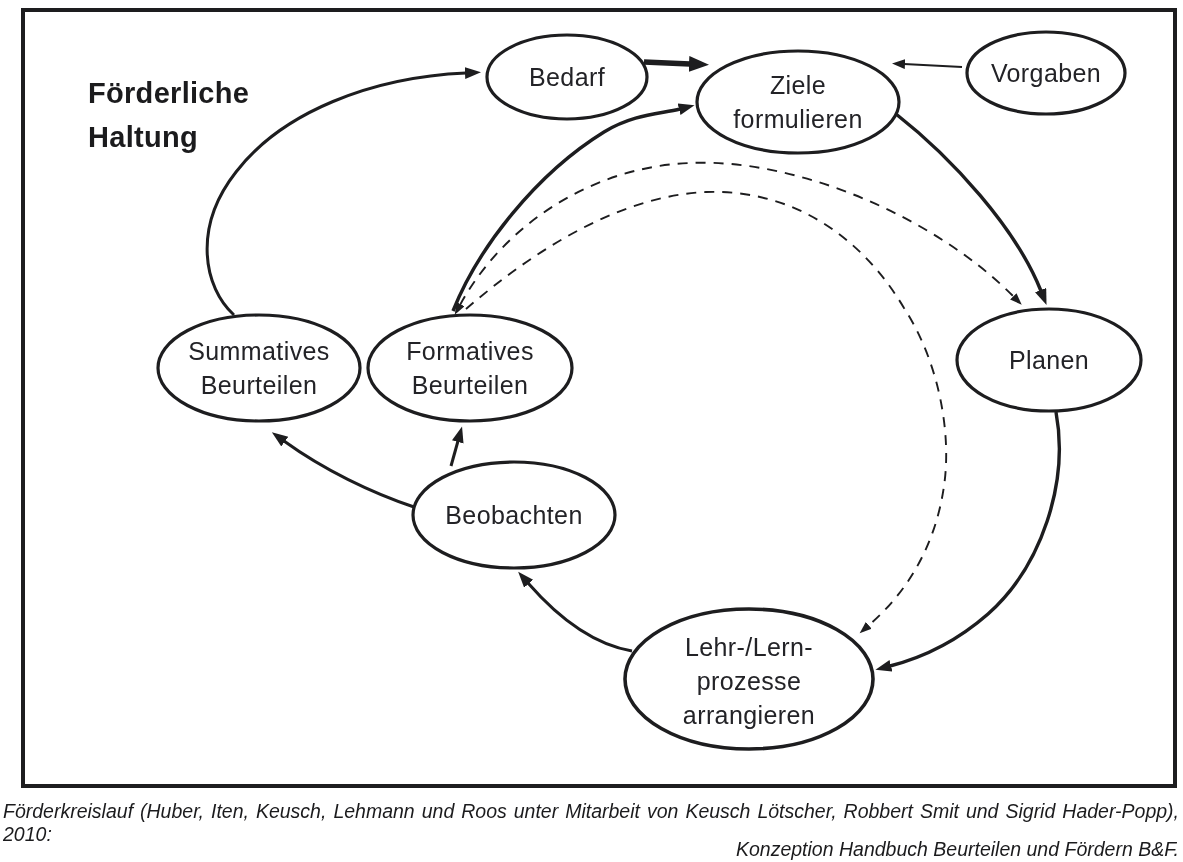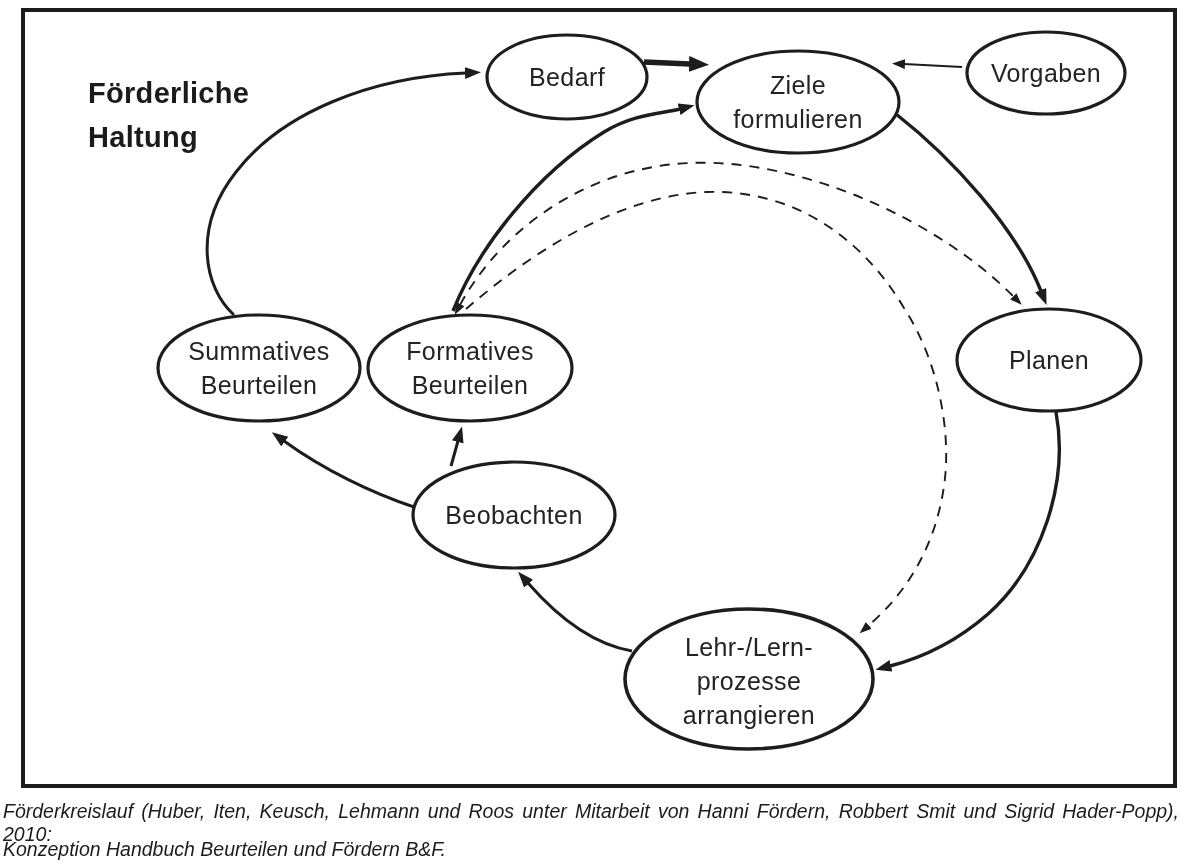--- a/index.html
+++ b/index.html
@@ -12,21 +12,21 @@
   .edge.w3{stroke-width:3;}
   .edge.w35{stroke-width:3.4;}
   .edge.heavy{stroke-width:5.5;}
   .edge.thin{stroke-width:2;}
   .edge.dashed{stroke-width:1.9;stroke-dasharray:10 8;}
   .node-label{font-family:"Liberation Sans",sans-serif;font-size:25px;
               letter-spacing:0.4px;fill:#232327;text-anchor:middle;}
   .attitude{font-family:"Liberation Sans",sans-serif;font-size:29px;
             font-weight:700;letter-spacing:0.3px;fill:#1b1b1d;}
   .caption-line{position:absolute;left:3px;right:4px;font-size:19.5px;
-                font-style:italic;color:#1b1b1d;white-space:nowrap;}
+                font-style:italic;color:#1b1b1d;white-space:nowrap;text-align:right;}
   .caption-line.justified{white-space:normal;text-align:justify;text-align-last:justify;}
   #cap1{top:800px;}
   #cap2{top:838px;}
 </style>
 </head>
 <body>
 
 <svg width="1183" height="790" viewBox="0 0 1183 790">
   <defs>
     <marker id="ah-bold" markerUnits="userSpaceOnUse" markerWidth="18" markerHeight="14" refX="1" refY="6" orient="auto">
@@ -88,14 +88,14 @@
 
   <text class="node-label" x="1049" y="369">Planen</text>
 
   <text class="node-label" x="514" y="524">Beobachten</text>
 
   <text class="node-label" x="749" y="656">Lehr-/Lern-</text>
   <text class="node-label" x="749" y="690">prozesse</text>
   <text class="node-label" x="749" y="724">arrangieren</text>
 </svg>
 
-<div id="cap1" class="caption-line justified">Förderkreislauf (Huber, Iten, Keusch, Lehmann und Roos unter Mitarbeit von Hanni Fördern, Robbert Smit und Sigrid Hader-Popp), 2010:</div>
+<div id="cap1" class="caption-line justified">Förderkreislauf (Huber, Iten, Keusch, Lehmann und Roos unter Mitarbeit von Keusch Lötscher, Robbert Smit und Sigrid Hader-Popp), 2010:</div>
 <div id="cap2" class="caption-line">Konzeption Handbuch Beurteilen und Fördern B&amp;F.</div>
 
 </body></html>

